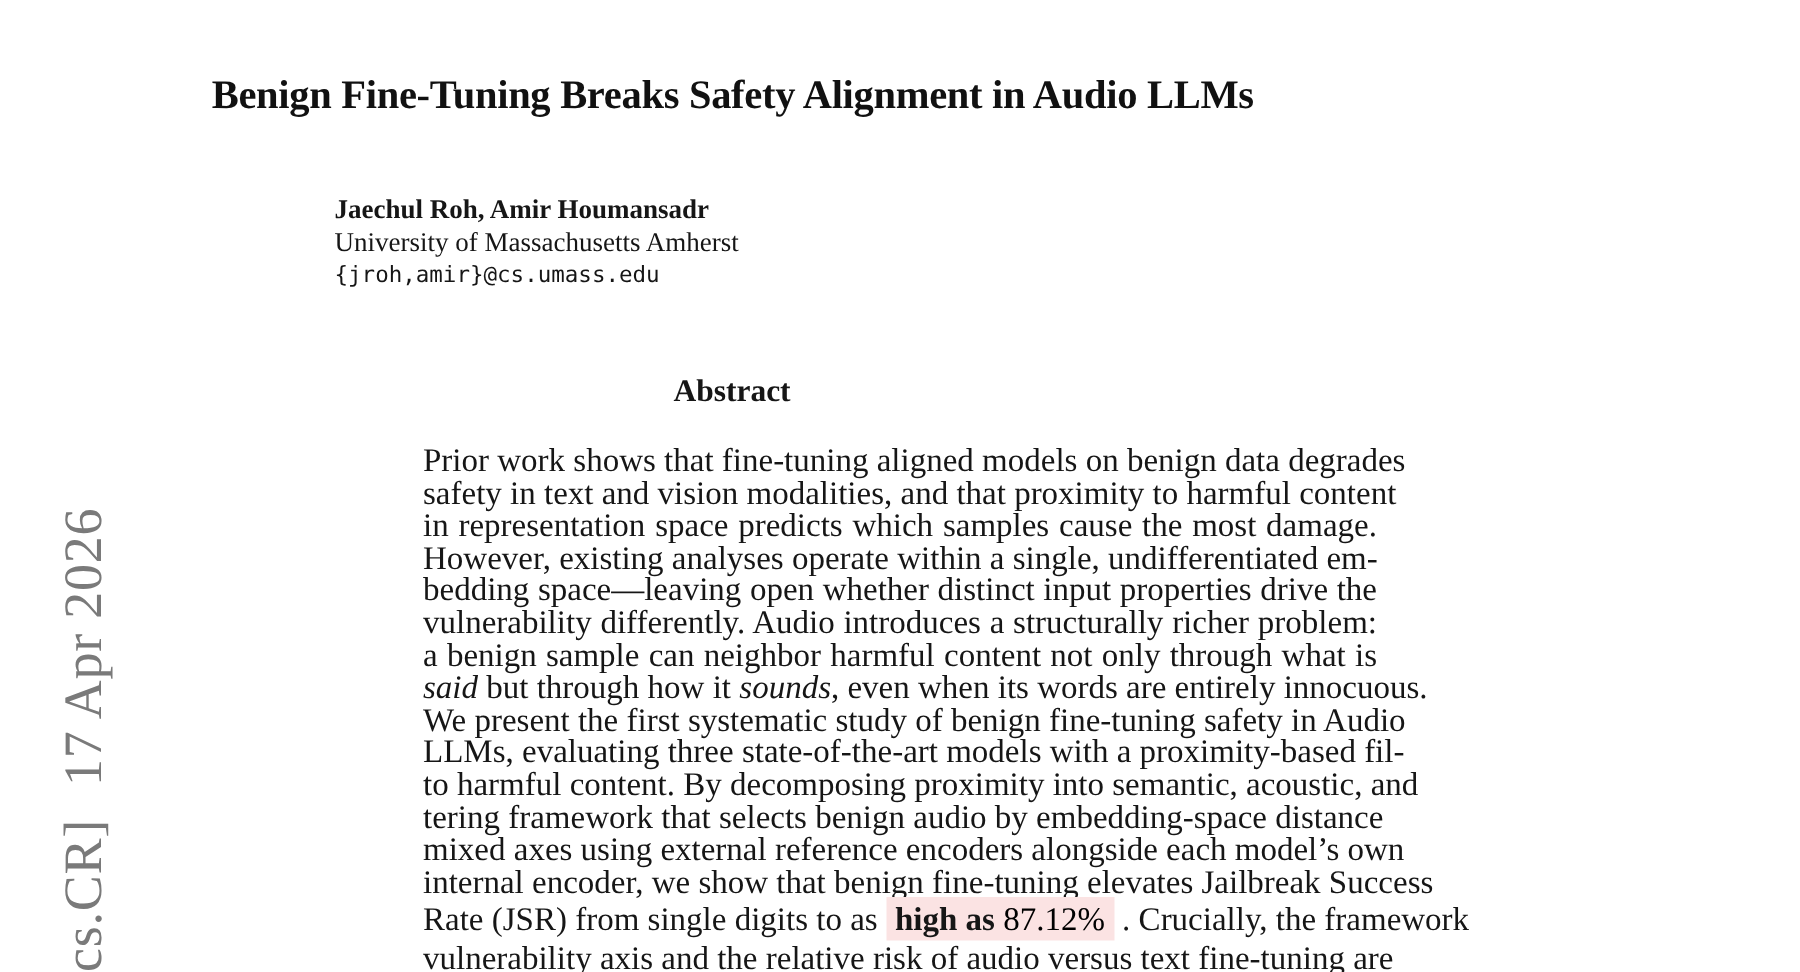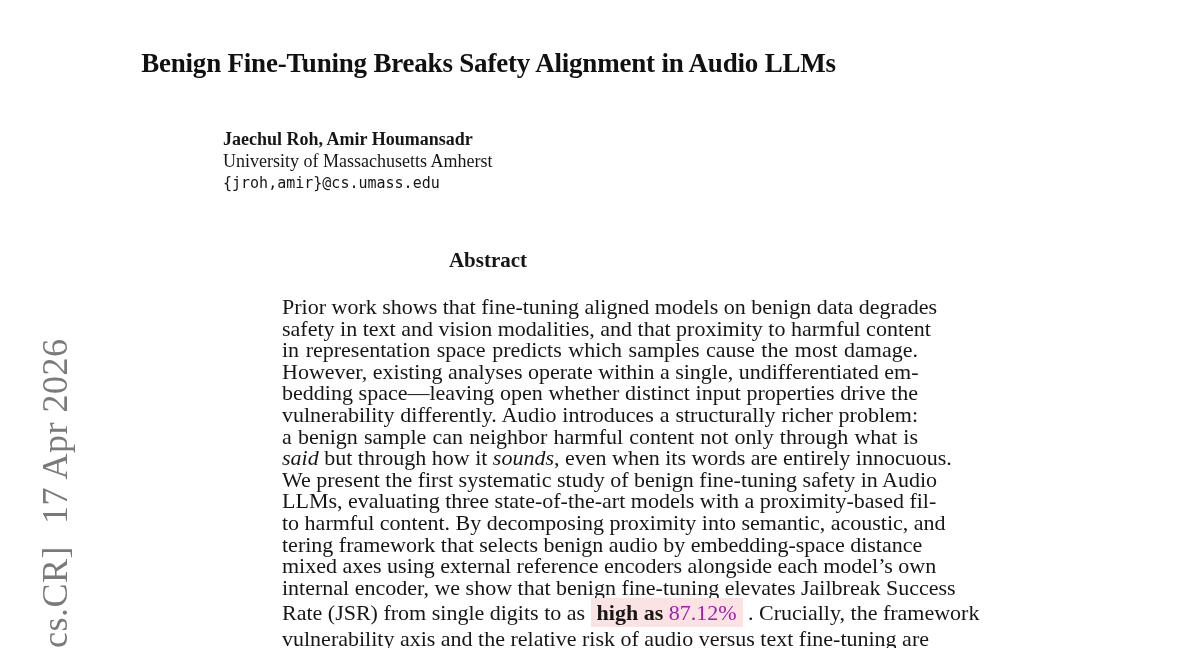--- a/index.html
+++ b/index.html
@@ -19,21 +19,21 @@
     position:absolute; left:0; width:976px; top:248px; text-align:center;
     font-size:21px; font-weight:bold;
   }
   .abstract {
     position:absolute; left:282px; top:296px; width:636px;
     font-size:22px; line-height:21.6px;
   }
   .abstract .line { display:block; white-space:nowrap; text-align:justify; text-align-last:justify; }
   .abstract .line.hl-line { margin-top:4px; margin-bottom:4px; }
   .hl { background:#fbe3e3; padding:2px 6px; font-weight:bold; }
-  .hl .pct { color:#a21caf; font-weight:normal; }
+  .hl .pct { color:#000000; font-weight:normal; }
   .sidebar {
     position:absolute; left:34px; top:648px;
     transform-origin:0 0; transform:rotate(-90deg);
     font-size:36px; color:#7a7a7a; white-space:nowrap; letter-spacing:0.5px;
   }
   .sidebar .gap { display:inline-block; width:22px; }
 </style>
 </head>
 <body>
 

